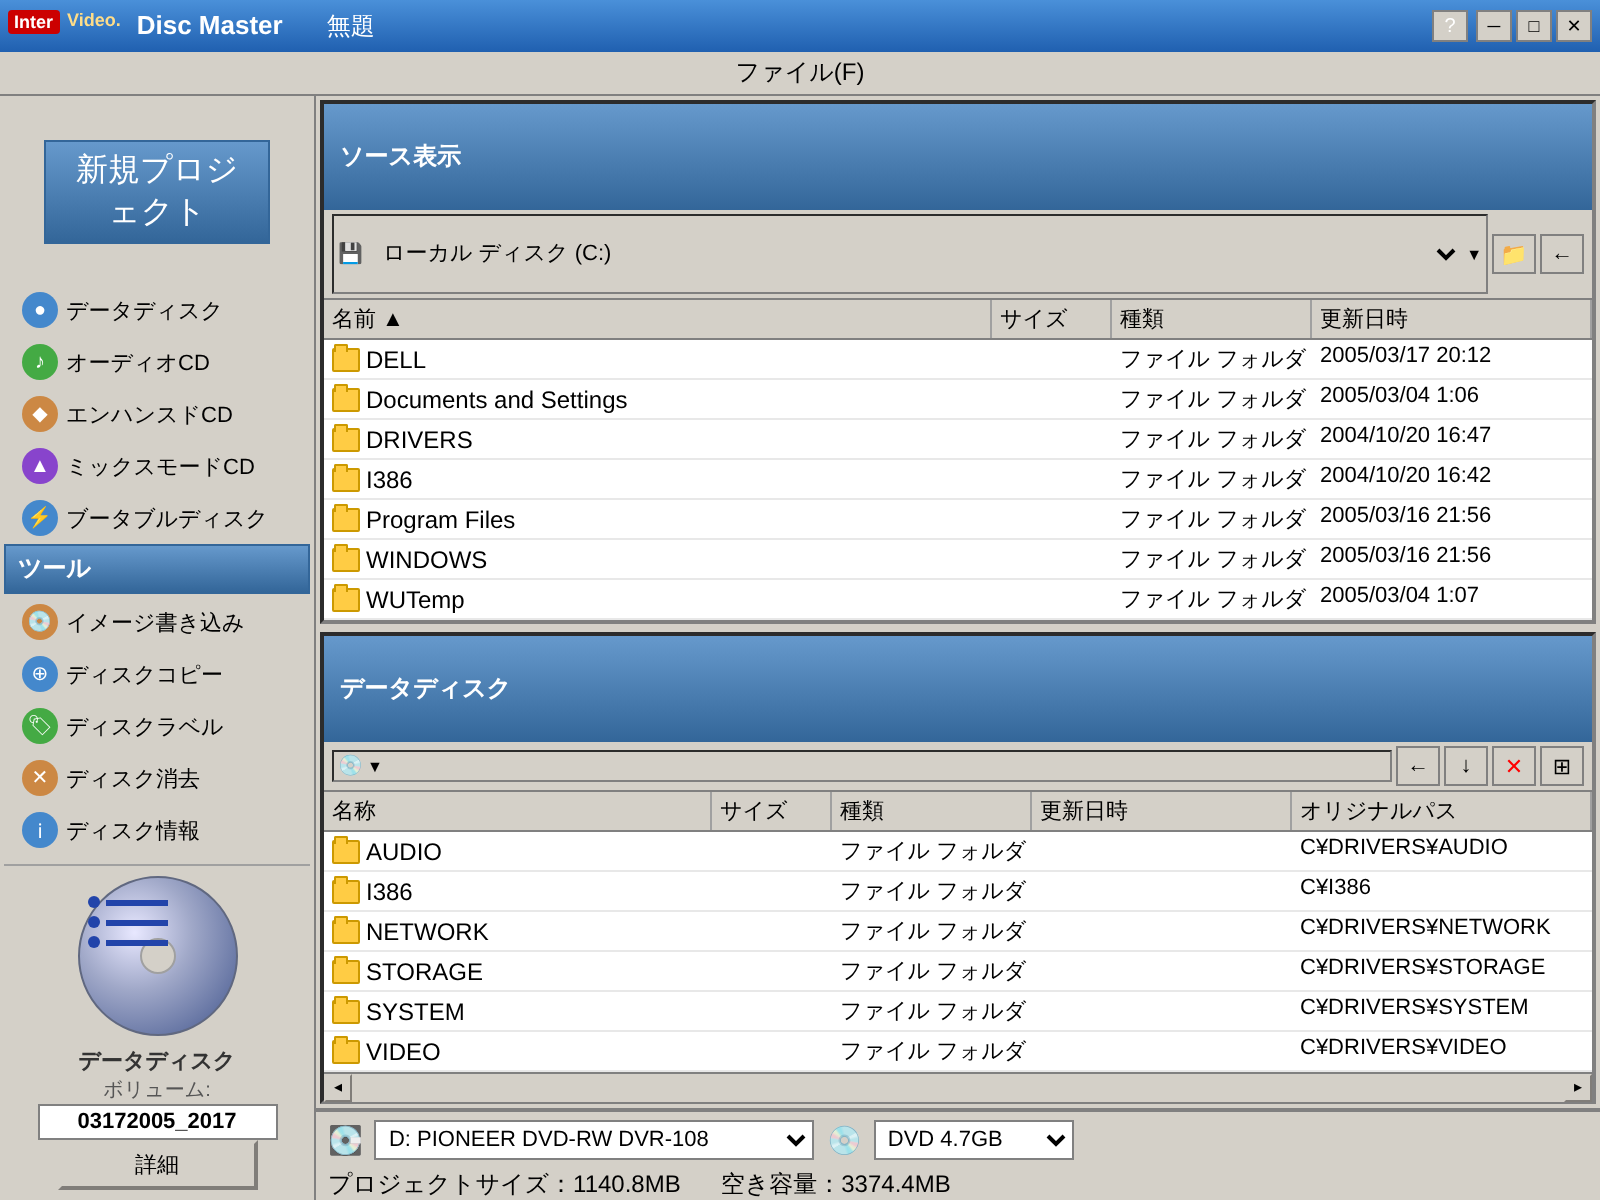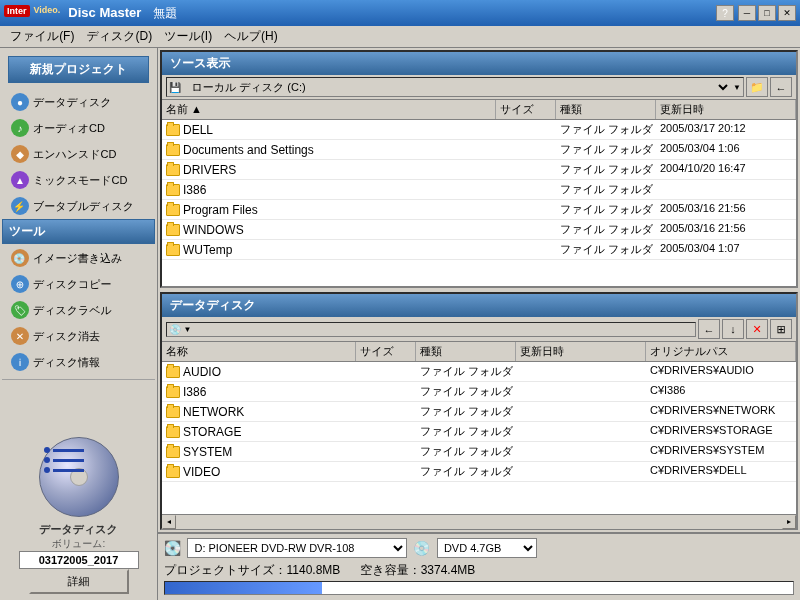--- a/index.html
+++ b/index.html
@@ -35,21 +35,21 @@
     }
     .title-app-name {
       font-size: 13px;
       font-weight: bold;
       color: white;
       margin-left: 4px;
     }
     .title-doc-name {
       font-size: 12px;
       color: white;
-      margin-left: 8px;
+      margin-left: 18px;
     }
     .title-controls {
       display: flex;
       gap: 2px;
     }
     .title-btn {
       width: 18px;
       height: 16px;
       background: #d4d0c8;
       border: 1px solid #808080;
@@ -74,20 +74,21 @@
     }
     
     
     .menu-bar {
       background: #d4d0c8;
       height: 22px;
       display: flex;
       align-items: center;
       padding: 0 4px;
       border-bottom: 1px solid #808080;
+      flex-direction: column;
     }
     .menu-item {
       padding: 2px 6px;
       cursor: pointer;
       font-size: 12px;
     }
     
     
     .main-container {
       display: flex;
@@ -132,33 +133,33 @@
     }
     .icon-blue { background: #4488cc; color: white; }
     .icon-green { background: #44aa44; color: white; }
     .icon-orange { background: #cc8844; color: white; }
     .icon-purple { background: #8844cc; color: white; }
     .sidebar-label { font-size: 11px; }
     .panel-header {
       background: linear-gradient(to bottom, #6699cc, #336699);
       color: white;
       font-weight: bold;
-      padding: 3px 8px;
+      padding: 18px 8px;
       font-size: 12px;
     }
     .panel-toolbar {
       background: #d4d0c8;
       padding: 2px 4px;
       display: flex;
       align-items: center;
       gap: 2px;
       border-bottom: 1px solid #808080;
     }
     .toolbar-select {
-      height: 16px;
+      height: 36px;
       font-size: 11px;
       border: 1px solid #808080;
       background: white;
       padding: 1px 4px;
       min-width: 180px;
     }
     .toolbar-btn {
       width: 22px;
       height: 20px;
       background: #d4d0c8;
@@ -368,27 +369,27 @@
       display: flex;
       flex-direction: column;
       border: 2px inset #808080;
       margin: 2px;
       background: white;
     }
     
     .new-project-btn {
       background: linear-gradient(to bottom, #6699cc, #336699);
       color: white;
-      font-weight: bold;
+      font-weight: normal;
       padding: 4px 8px;
-      margin: 6px;
+      margin: 20px;
       border: 1px solid #336699;
       cursor: pointer;
       text-align: center;
-      font-size: 12px;
+      font-size: 16px;
     }
     
     .right-main {
       flex: 1;
       display: flex;
       flex-direction: column;
       overflow: hidden;
     }
   </style>
 </head>
@@ -541,20 +542,21 @@
     <div class="list-cell">ファイル フォルダ</div>
     <div class="list-cell">2004/10/20 16:47</div>
   </div>
             <div class="list-row source-header">
     <div class="list-cell folder-icon-cell">
       <div class="folder-icon"></div>
       <span>I386</span>
     </div>
     <div class="list-cell"></div>
     <div class="list-cell">ファイル フォルダ</div>
+    <div class="list-cell">2004/10/20 16:42</div>
   </div>
             <div class="list-row source-header">
     <div class="list-cell folder-icon-cell">
       <div class="folder-icon"></div>
       <span>Program Files</span>
     </div>
     <div class="list-cell"></div>
     <div class="list-cell">ファイル フォルダ</div>
     <div class="list-cell">2005/03/16 21:56</div>
   </div>
@@ -652,21 +654,21 @@
     <div class="list-cell">C¥DRIVERS¥SYSTEM</div>
   </div>
             <div class="list-row target-header">
     <div class="list-cell folder-icon-cell">
       <div class="folder-icon"></div>
       <span>VIDEO</span>
     </div>
     <div class="list-cell"></div>
     <div class="list-cell">ファイル フォルダ</div>
     <div class="list-cell"></div>
-    <div class="list-cell">C¥DRIVERS¥DELL</div>
+    <div class="list-cell">C¥DRIVERS¥VIDEO</div>
   </div>
           </div>
       </div>
 
       <div class="horizontal-scrollbar">
         <div class="hscroll-btn">◂</div>
         <div class="hscroll-track"></div>
         <div class="hscroll-btn">▸</div>
       </div>
     </div>

